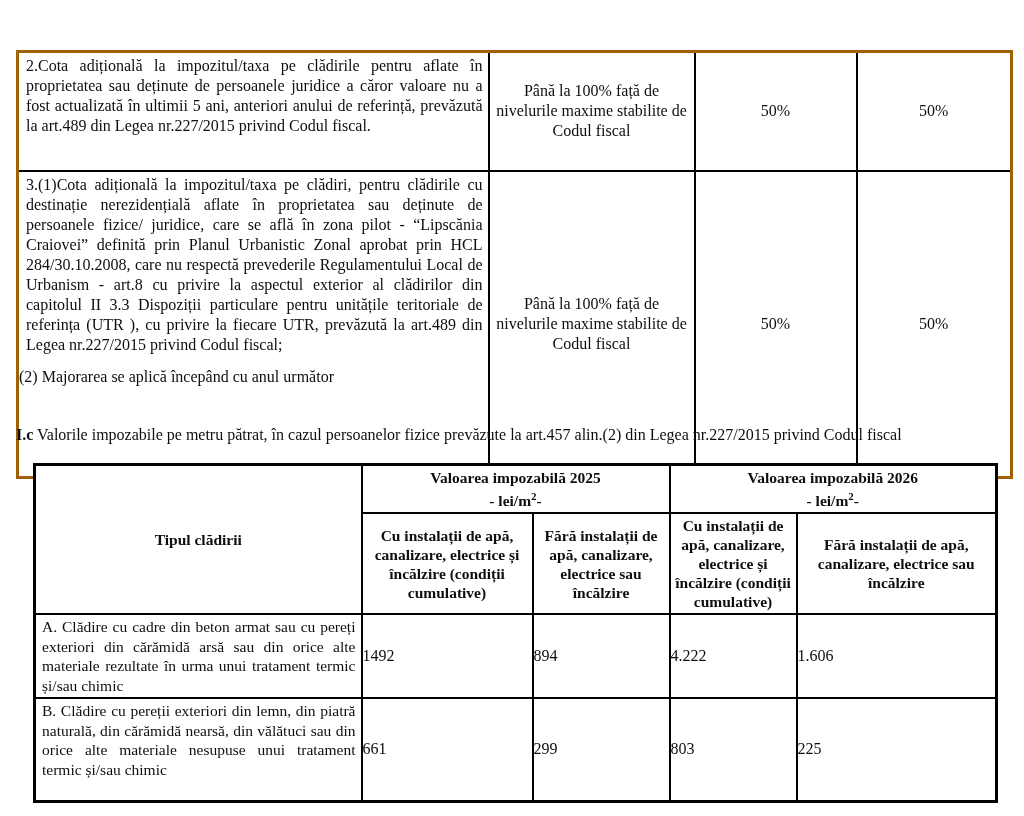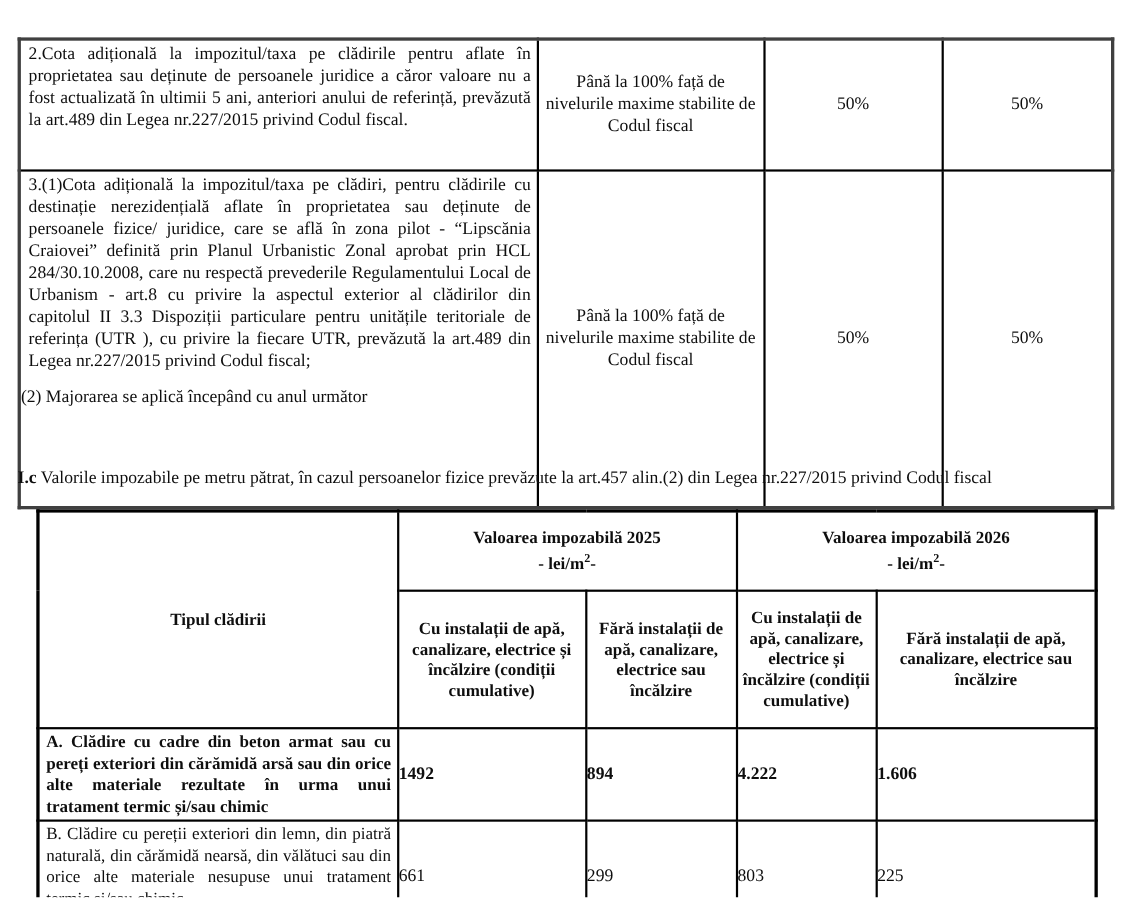--- a/index.html
+++ b/index.html
@@ -13,23 +13,23 @@
     overflow: hidden;
   }
 
   table { border-collapse: collapse; table-layout: fixed; background: #ffffff; }
   td { border: 2px solid #000; vertical-align: middle; }
 
   
   .t1 {
     position: absolute;
     left: 16px;
-    top: 34px;
+    top: 50px;
     width: 994px;
-    border: 3px solid #404040;
+    border: 3px solid #a16207;
   }
   .t1 td.desc {
     vertical-align: top;
     text-align: justify;
     font-size: 16px;
     line-height: 20px;
     padding: 3px 5px 3px 7px;
   }
   .t1 tr.r1 td { height: 119px; }
   .t1 tr.r2 td { height: 307px; }
@@ -63,25 +63,25 @@
     left: 33px;
     top: 463px;
     width: 962px;
     border: 3px solid #000;
   }
   .t2 td.hdr {
     font-weight: 700;
     text-align: center;
     font-size: 15.5px;
     line-height: 19px;
-    padding: 14px 4px;
+    padding: 2px 4px;
   }
   .t2 tr.h1 td { height: 42px; }
   .t2 tr.h2 td { height: 94px; }
-  .t2 tr.ra td { height: 79px; font-weight: bold; }
+  .t2 tr.ra td { height: 79px; }
   .t2 tr.rb td { height: 103px; }
   .t2 td.tdesc {
     vertical-align: top;
     text-align: justify;
     font-size: 15.5px;
     line-height: 19.5px;
     padding: 2px 5px 2px 6px;
   }
   .t2 td.val {
     text-align: left;

